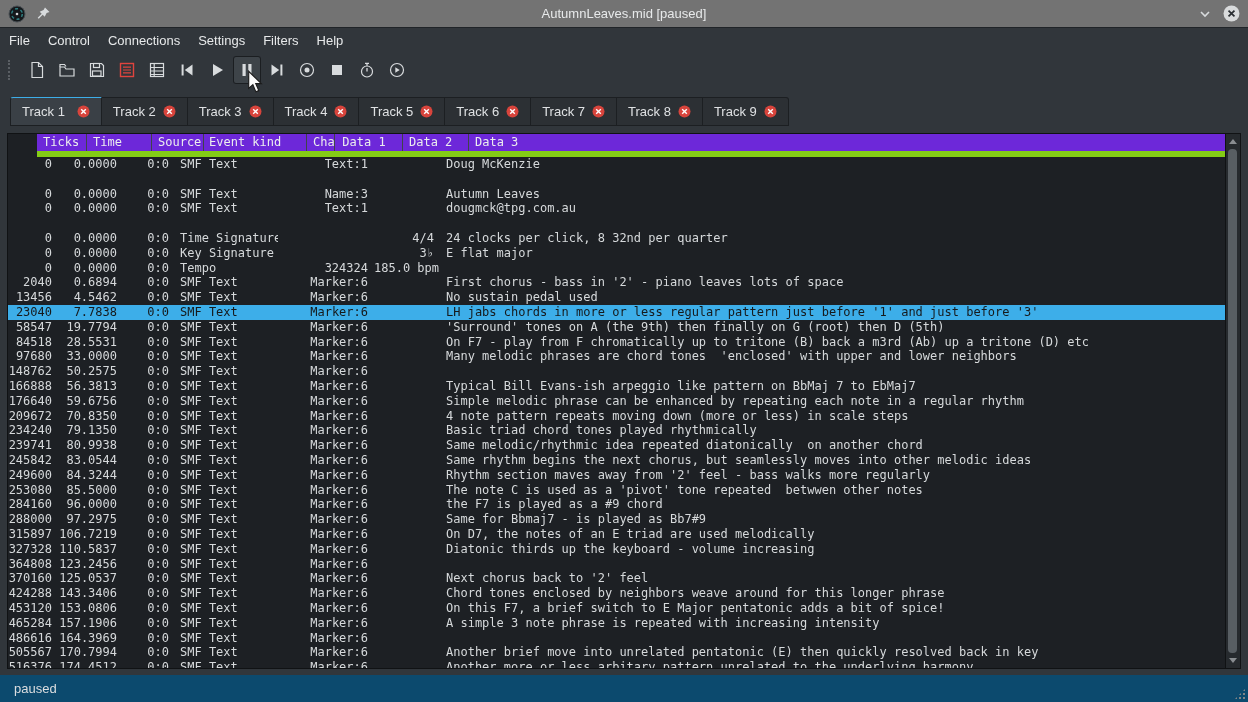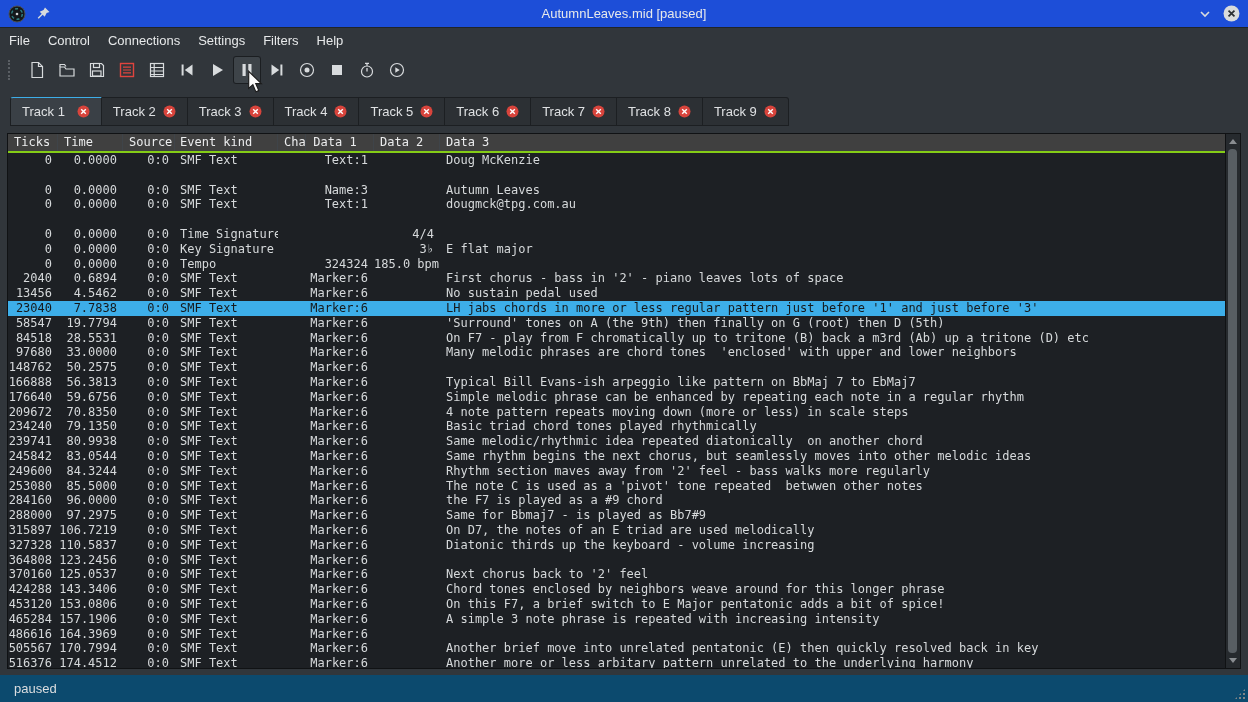--- a/index.html
+++ b/index.html
@@ -1,20 +1,20 @@
 <!DOCTYPE html>
 <html><head>
 <meta charset="utf-8">
 <style>
   html,body{margin:0;padding:0;overflow:hidden;}
   body{width:1248px;height:702px;position:relative;background:#31363b;
        font-family:"Liberation Sans","DejaVu Sans",sans-serif;color:#eff0f1;}
 
   
-  .titlebar{position:absolute;top:0;left:0;right:0;height:27px;background:#1d4ed8;
+  .titlebar{position:absolute;top:0;left:0;right:0;height:27px;background:#737373;
             border-bottom:1px solid #202428;display:flex;align-items:center;padding:0 8px;}
   .tb-left,.tb-right{display:flex;align-items:center;gap:8px;}
   .tb-title{position:absolute;left:0;right:0;text-align:center;font-size:13px;color:#e7e9ea;pointer-events:none;}
   .tb-btn{width:18px;height:18px;display:flex;align-items:center;justify-content:center;}
 
   
   .menubar{position:absolute;top:28px;left:0;right:0;height:25px;display:flex;align-items:center;
            padding-left:0;background:#31363b;}
   .menu-item{padding:3px 9px;font-size:13px;color:#e7e9ea;border-radius:3px;}
 
@@ -32,22 +32,22 @@
        background:#2c3034;border:1px solid #1c1f22;border-left-width:0;font-size:13px;color:#dfe1e3;}
   .tab:first-child{border-left-width:1px;border-top-left-radius:3px;gap:12px;}
   .tab:last-child{border-top-right-radius:3px;}
   .tab.active{background:#3a4046;border-top:1px solid #3daee9;}
   .tab-close{width:13px;height:13px;display:flex;align-items:center;justify-content:center;}
 
   
   .table{position:absolute;left:7px;top:133px;width:1234px;height:536px;box-sizing:border-box;
          background:#1d2024;border:1px solid #101214;display:flex;}
   .tc{flex:1;display:flex;flex-direction:column;overflow:hidden;}
-  .thead{height:17px;background:#404040;border-bottom:2px solid #84cc16;display:flex;
-         font:12px/17px "DejaVu Sans Mono","Liberation Mono",monospace;color:#ecedee;}
+  .thead{height:17px;background:#6d28d9;border-bottom:6px solid #84cc16;display:flex;
+         font:12px/17px "DejaVu Sans Mono","Liberation Mono",monospace;color:#ecedee;margin-left:29px;}
   .hcell{box-sizing:border-box;padding-left:6px;border-right:1px solid #3f4449;overflow:hidden;white-space:pre;}
   .hcell:last-child{border-right:none;}
   .tbody{flex:1;overflow:hidden;}
   .trow{height:14.8px;display:flex;font:12px/14.8px "DejaVu Sans Mono","Liberation Mono",monospace;
         color:#d6d9db;white-space:pre;overflow:hidden;}
   .trow.selected{background:#3daee9;color:#16191b;}
   .cell{box-sizing:border-box;overflow:hidden;}
   .c0{width:50px;text-align:right;padding-right:6px;}
   .c1{width:65px;text-align:right;padding-right:6px;}
   .c2{width:52px;text-align:right;padding-right:6px;}
@@ -300,21 +300,21 @@
         <span class="hcell c5">Data 1</span>
         <span class="hcell c6">Data 2</span>
         <span class="hcell c7">Data 3</span>
       </div>
     <div class="tbody" id="tbody">
         <div class="trow"><span class="cell c0">0</span><span class="cell c1">0.0000</span><span class="cell c2">0:0</span><span class="cell c3">SMF Text</span><span class="cell c4"></span><span class="cell c5">Text:1</span><span class="cell c6"></span><span class="cell c7">Doug McKenzie</span></div>
         <div class="trow"><span class="cell c0"></span><span class="cell c1"></span><span class="cell c2"></span><span class="cell c3"></span><span class="cell c4"></span><span class="cell c5"></span><span class="cell c6"></span><span class="cell c7"></span></div>
         <div class="trow"><span class="cell c0">0</span><span class="cell c1">0.0000</span><span class="cell c2">0:0</span><span class="cell c3">SMF Text</span><span class="cell c4"></span><span class="cell c5">Name:3</span><span class="cell c6"></span><span class="cell c7">Autumn Leaves</span></div>
         <div class="trow"><span class="cell c0">0</span><span class="cell c1">0.0000</span><span class="cell c2">0:0</span><span class="cell c3">SMF Text</span><span class="cell c4"></span><span class="cell c5">Text:1</span><span class="cell c6"></span><span class="cell c7">dougmck@tpg.com.au</span></div>
         <div class="trow"><span class="cell c0"></span><span class="cell c1"></span><span class="cell c2"></span><span class="cell c3"></span><span class="cell c4"></span><span class="cell c5"></span><span class="cell c6"></span><span class="cell c7"></span></div>
-        <div class="trow"><span class="cell c0">0</span><span class="cell c1">0.0000</span><span class="cell c2">0:0</span><span class="cell c3">Time Signature</span><span class="cell c4"></span><span class="cell c5"></span><span class="cell c6">4/4</span></div>
+        <div class="trow"><span class="cell c0">0</span><span class="cell c1">0.0000</span><span class="cell c2">0:0</span><span class="cell c3">Time Signature</span><span class="cell c4"></span><span class="cell c5"></span><span class="cell c6">4/4</span><span class="cell c7">24 clocks per click, 8 32nd per quarter</span></div>
         <div class="trow"><span class="cell c0">0</span><span class="cell c1">0.0000</span><span class="cell c2">0:0</span><span class="cell c3">Key Signature</span><span class="cell c4"></span><span class="cell c5"></span><span class="cell c6">3♭</span><span class="cell c7">E flat major</span></div>
         <div class="trow"><span class="cell c0">0</span><span class="cell c1">0.0000</span><span class="cell c2">0:0</span><span class="cell c3">Tempo</span><span class="cell c4"></span><span class="cell c5">324324</span><span class="cell c6">185.0 bpm</span><span class="cell c7"></span></div>
         <div class="trow"><span class="cell c0">2040</span><span class="cell c1">0.6894</span><span class="cell c2">0:0</span><span class="cell c3">SMF Text</span><span class="cell c4"></span><span class="cell c5">Marker:6</span><span class="cell c6"></span><span class="cell c7">First chorus - bass in '2' - piano leaves lots of space</span></div>
         <div class="trow"><span class="cell c0">13456</span><span class="cell c1">4.5462</span><span class="cell c2">0:0</span><span class="cell c3">SMF Text</span><span class="cell c4"></span><span class="cell c5">Marker:6</span><span class="cell c6"></span><span class="cell c7">No sustain pedal used</span></div>
         <div class="trow selected"><span class="cell c0">23040</span><span class="cell c1">7.7838</span><span class="cell c2">0:0</span><span class="cell c3">SMF Text</span><span class="cell c4"></span><span class="cell c5">Marker:6</span><span class="cell c6"></span><span class="cell c7">LH jabs chords in more or less regular pattern just before '1' and just before '3'</span></div>
         <div class="trow"><span class="cell c0">58547</span><span class="cell c1">19.7794</span><span class="cell c2">0:0</span><span class="cell c3">SMF Text</span><span class="cell c4"></span><span class="cell c5">Marker:6</span><span class="cell c6"></span><span class="cell c7">'Surround' tones on A (the 9th) then finally on G (root) then D (5th)</span></div>
         <div class="trow"><span class="cell c0">84518</span><span class="cell c1">28.5531</span><span class="cell c2">0:0</span><span class="cell c3">SMF Text</span><span class="cell c4"></span><span class="cell c5">Marker:6</span><span class="cell c6"></span><span class="cell c7">On F7 - play from F chromatically up to tritone (B) back a m3rd (Ab) up a tritone (D) etc</span></div>
         <div class="trow"><span class="cell c0">97680</span><span class="cell c1">33.0000</span><span class="cell c2">0:0</span><span class="cell c3">SMF Text</span><span class="cell c4"></span><span class="cell c5">Marker:6</span><span class="cell c6"></span><span class="cell c7">Many melodic phrases are chord tones  'enclosed' with upper and lower neighbors</span></div>
         <div class="trow"><span class="cell c0">148762</span><span class="cell c1">50.2575</span><span class="cell c2">0:0</span><span class="cell c3">SMF Text</span><span class="cell c4"></span><span class="cell c5">Marker:6</span><span class="cell c6"></span></div>
         <div class="trow"><span class="cell c0">166888</span><span class="cell c1">56.3813</span><span class="cell c2">0:0</span><span class="cell c3">SMF Text</span><span class="cell c4"></span><span class="cell c5">Marker:6</span><span class="cell c6"></span><span class="cell c7">Typical Bill Evans-ish arpeggio like pattern on BbMaj 7 to EbMaj7</span></div>

